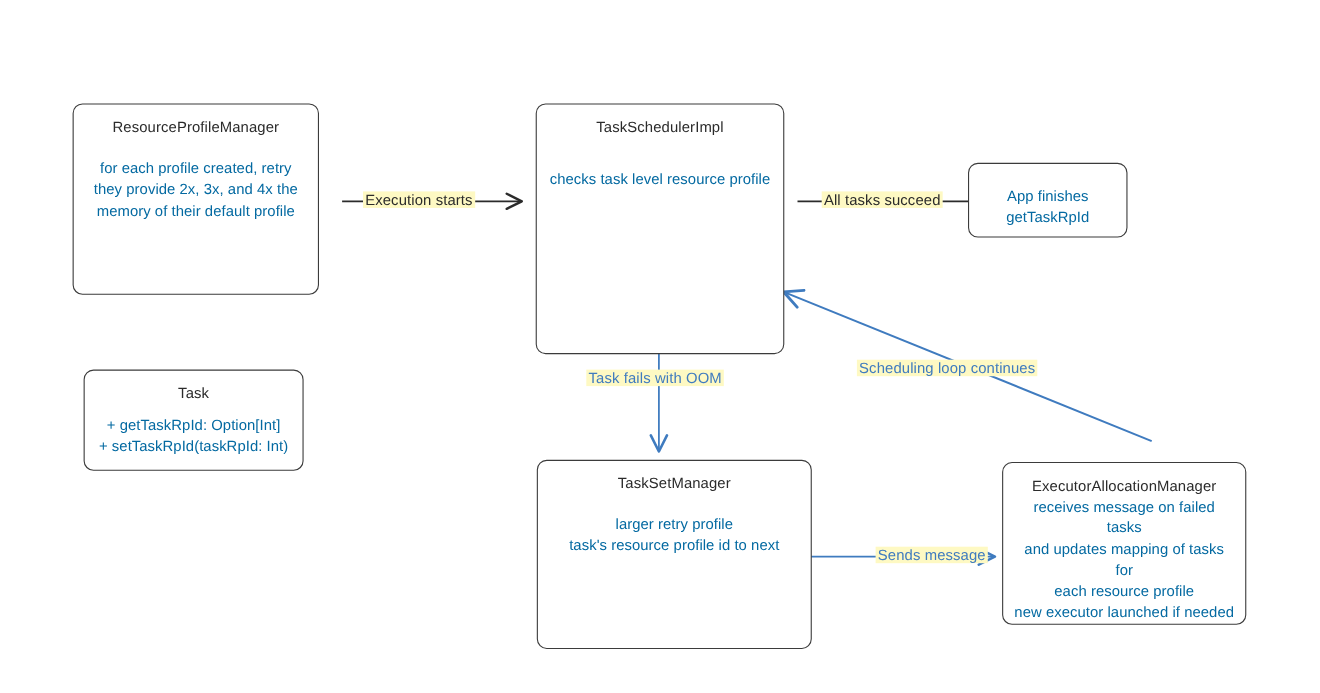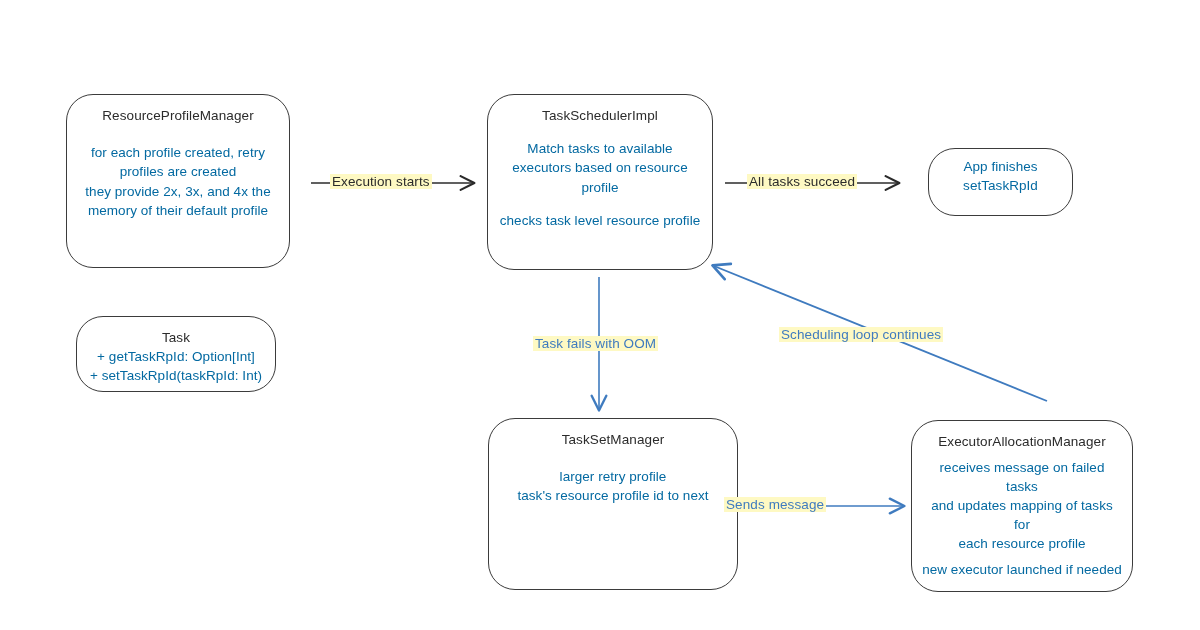--- a/index.html
+++ b/index.html
@@ -21,21 +21,21 @@
     left: 0;
     top: 0;
     width: 1200px;
     height: 630px;
     pointer-events: none;
   }
   .node {
     position: absolute;
     box-sizing: border-box;
     border: 1.8px solid #3b3b3b;
-    border-radius: 27px;
+    border-radius: 9px;
     background: #ffffff;
     display: flex;
     flex-direction: column;
     align-items: center;
     padding: 12px 10px 12px 10px;
   }
   .node-title {
     font-size: 13.5px;
     color: #2b2b2b;
     line-height: 1.35;
@@ -86,82 +86,76 @@
     <line x1="722" y1="506" x2="903" y2="506" stroke="#3f7bbf" stroke-width="1.6" marker-end="url(#arrow-blue)"></line>
 
     <line x1="1047" y1="401" x2="714" y2="266" stroke="#3f7bbf" stroke-width="1.8" marker-end="url(#arrow-blue)"></line>
   </svg>
 
   <div class="node" style="left:66px; top:94px; width:224px; height:174px;">
     <div class="node-title">ResourceProfileManager</div>
     <div class="gap-lg"></div>
     <div class="node-body">
       <div>for each profile created, retry</div>
-      <div>profiles are created</div>
       <div>they provide 2x, 3x, and 4x the</div>
       <div>memory of their default profile</div>
     </div>
   </div>
 
-  <div class="node" style="left:76px; top:316px; width:200px; height:76px;">
+  <div class="node" style="left:76px; top:336px; width:200px; height:92px;">
     <div class="node-title">Task</div>
     <div class="gap-md"></div>
     <div class="node-body">
       <div>+ getTaskRpId: Option[Int]</div>
       <div>+ setTaskRpId(taskRpId: Int)</div>
     </div>
   </div>
 
-  <div class="node" style="left:487px; top:94px; width:226px; height:176px;">
+  <div class="node" style="left:487px; top:94px; width:226px; height:228px;">
     <div class="node-title">TaskSchedulerImpl</div>
     <div class="gap-md"></div>
-    <div class="node-body">
-      <div>Match tasks to available</div>
-      <div>executors based on resource</div>
-      <div>profile</div>
-    </div>
     <div class="gap-md"></div>
     <div class="node-body">
       <div>checks task level resource profile</div>
     </div>
   </div>
 
-  <div class="node" style="left:928px; top:148px; width:145px; height:68px; justify-content:flex-start; padding:8px;">
+  <div class="node" style="left:880px; top:148px; width:145px; height:68px; justify-content:flex-end; padding:8px;">
     <div class="node-body">
       <div>App finishes</div>
-      <div>setTaskRpId</div>
+      <div>getTaskRpId</div>
     </div>
   </div>
 
   <div class="node" style="left:488px; top:418px; width:250px; height:172px;">
     <div class="node-title">TaskSetManager</div>
     <div class="gap-lg"></div>
     <div class="node-body">
       <div>larger retry profile</div>
       <div>task's resource profile id to next</div>
     </div>
   </div>
 
-  <div class="node" style="left:911px; top:420px; width:222px; height:172px;">
+  <div class="node" style="left:911px; top:420px; width:222px; height:148px;">
     <div class="node-title">ExecutorAllocationManager</div>
     <div class="gap-md"></div>
     <div class="node-body">
       <div>receives message on failed tasks</div>
       <div>and updates mapping of tasks for</div>
       <div>each resource profile</div>
     </div>
     <div class="gap-md"></div>
     <div class="node-body">
       <div>new executor launched if needed</div>
     </div>
   </div>
 
   <div class="edge-label dark" style="left:330px; top:174px;">Execution starts</div>
 
   <div class="edge-label dark" style="left:747px; top:174px;text-align:center;">All tasks succeed</div>
 
   <div class="edge-label blue" style="left:533px; top:336px;">Task fails with OOM</div>
 
-  <div class="edge-label blue" style="left:724px; top:497px;">Sends message</div>
+  <div class="edge-label blue" style="left:796px; top:497px;">Sends message</div>
 
   <div class="edge-label blue" style="left:779px; top:327px;">Scheduling loop continues</div>
 
 </div>
 
 </body></html>

